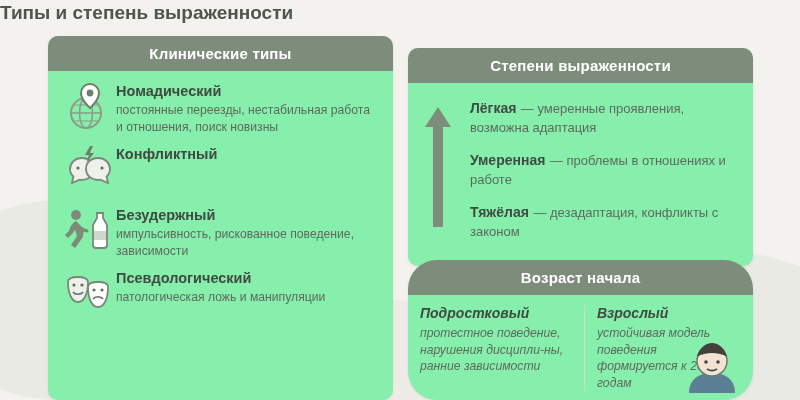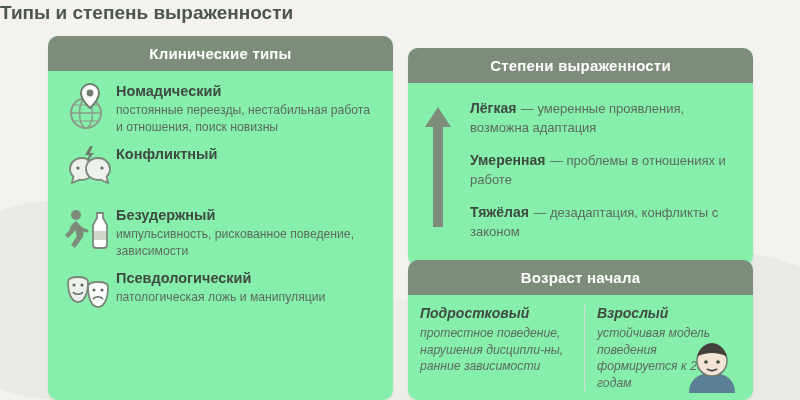--- a/index.html
+++ b/index.html
@@ -88,21 +88,21 @@
   
   #severity-panel { left: 408px; top: 48px; width: 345px; height: 218px; }
   .sev-body { display: flex; padding: 14px 14px 0 10px; }
   .arrow-col { width: 52px; min-width: 52px; padding-top: 6px; }
   .sev-list { padding-top: 2px; }
   .sev-row { margin-bottom: 14px; }
   .sev-name { font-weight: bold; color: #3f4a42; font-size: 14px; }
   .sev-desc { color: #5d6a5f; font-size: 13px; line-height: 18px; }
 
   
-  #age-panel { left: 408px; top: 260px; width: 345px; height: 140px; }
+  #age-panel { left: 408px; top: 260px; width: 345px; height: 140px; border-radius: 29px; }
   .age-body { display: flex; padding: 10px 0 0 0; }
   .age-col { padding: 0 12px; font-style: italic; }
   .age-col.left { width: 152px; border-right: 1px solid #d8d8d2; }
   .age-col.right { width: 140px; position: relative; }
   .age-title { font-size: 14px; font-weight: bold; color: #3f4a42; margin-bottom: 4px; }
   .age-desc { font-size: 12.2px; color: #5d6a5f; line-height: 16.5px; }
 
   .avatar { position: absolute; right: 4px; bottom: -6px; }
 </style>
 </head>

